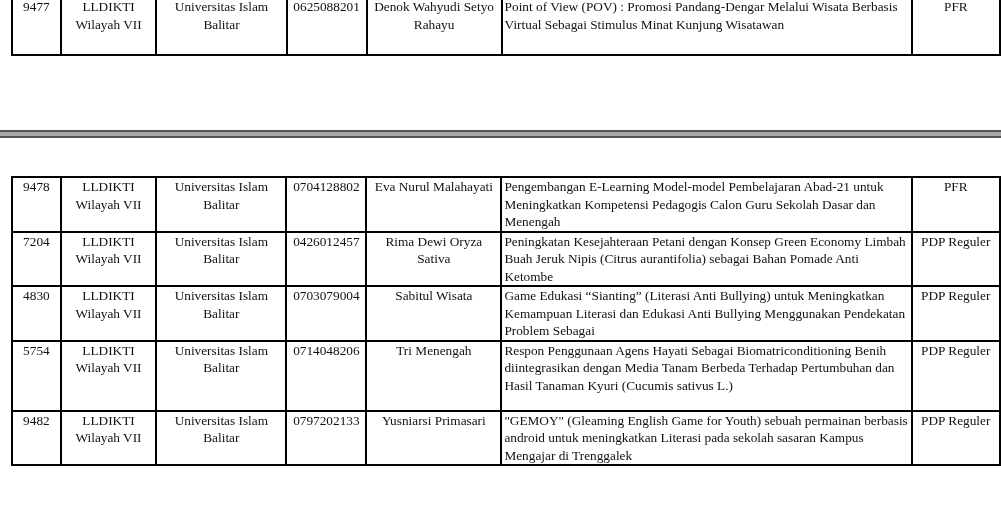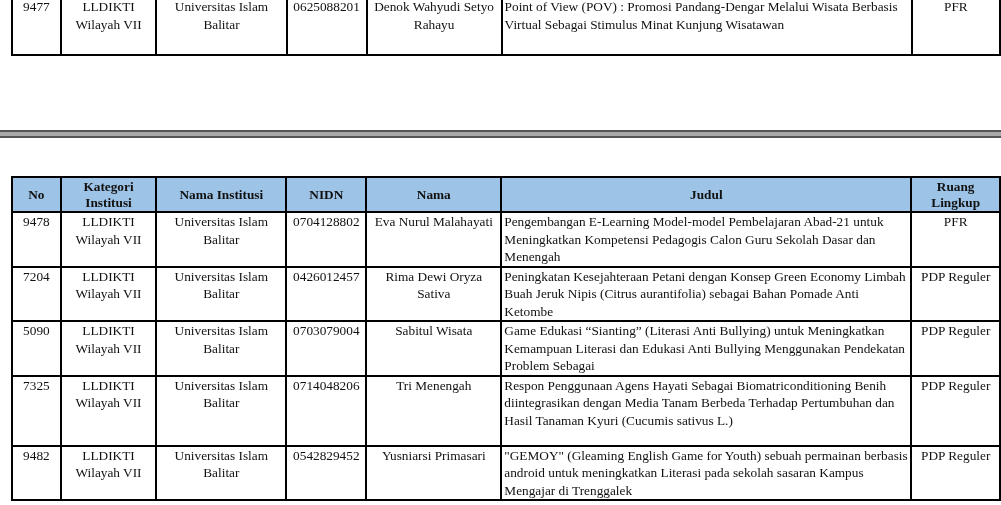--- a/index.html
+++ b/index.html
@@ -71,29 +71,20 @@
   <colgroup>
     <col class="c-no">
       <col class="c-kat">
       <col class="c-inst">
       <col class="c-nidn">
       <col class="c-nama">
       <col class="c-judul">
       <col class="c-ruang">
   </colgroup>
   <tbody>
-      <tr>
-    <th class="c-no">No</th>
-    <th class="c-kat">Kategori Institusi</th>
-    <th class="c-inst">Nama Institusi</th>
-    <th class="c-nidn">NIDN</th>
-    <th class="c-nama">Nama</th>
-    <th class="c-judul">Judul</th>
-    <th class="c-ruang">Ruang Lingkup</th>
-  </tr>
 
   <tr class="r">
     <td class="c-no">9478</td>
     <td class="c-kat">LLDIKTI Wilayah VII</td>
     <td class="c-inst">Universitas Islam Balitar</td>
     <td class="c-nidn">0704128802</td>
     <td class="c-nama">Eva Nurul Malahayati</td>
     <td class="c-judul">Pengembangan E-Learning Model-model Pembelajaran Abad-21 untuk Meningkatkan Kompetensi Pedagogis Calon Guru Sekolah Dasar dan Menengah</td>
     <td class="c-ruang">PFR</td>
   </tr>
@@ -102,42 +93,42 @@
     <td class="c-no">7204</td>
     <td class="c-kat">LLDIKTI Wilayah VII</td>
     <td class="c-inst">Universitas Islam Balitar</td>
     <td class="c-nidn">0426012457</td>
     <td class="c-nama">Rima Dewi Oryza Sativa</td>
     <td class="c-judul">Peningkatan Kesejahteraan Petani dengan Konsep Green Economy Limbah Buah Jeruk Nipis (Citrus aurantifolia) sebagai Bahan Pomade Anti Ketombe</td>
     <td class="c-ruang">PDP Reguler</td>
   </tr>
 
   <tr class="r">
-    <td class="c-no">5090</td>
+    <td class="c-no">4830</td>
     <td class="c-kat">LLDIKTI Wilayah VII</td>
     <td class="c-inst">Universitas Islam Balitar</td>
     <td class="c-nidn">0703079004</td>
     <td class="c-nama">Sabitul Wisata</td>
     <td class="c-judul">Game Edukasi “Sianting” (Literasi Anti Bullying) untuk Meningkatkan Kemampuan Literasi dan Edukasi Anti Bullying Menggunakan Pendekatan Problem Sebagai</td>
     <td class="c-ruang">PDP Reguler</td>
   </tr>
 
   <tr class="r tall">
-    <td class="c-no">7325</td>
+    <td class="c-no">5754</td>
     <td class="c-kat">LLDIKTI Wilayah VII</td>
     <td class="c-inst">Universitas Islam Balitar</td>
     <td class="c-nidn">0714048206</td>
     <td class="c-nama">Tri Menengah</td>
     <td class="c-judul">Respon Penggunaan Agens Hayati Sebagai Biomatriconditioning Benih diintegrasikan dengan Media Tanam Berbeda Terhadap Pertumbuhan dan Hasil Tanaman Kyuri (Cucumis sativus L.)</td>
     <td class="c-ruang">PDP Reguler</td>
   </tr>
 
   <tr class="r last">
     <td class="c-no">9482</td>
     <td class="c-kat">LLDIKTI Wilayah VII</td>
     <td class="c-inst">Universitas Islam Balitar</td>
-    <td class="c-nidn">0542829452</td>
+    <td class="c-nidn">0797202133</td>
     <td class="c-nama">Yusniarsi Primasari</td>
     <td class="c-judul">"GEMOY" (Gleaming English Game for Youth) sebuah permainan berbasis android untuk meningkatkan Literasi pada sekolah sasaran Kampus Mengajar di Trenggalek</td>
     <td class="c-ruang">PDP Reguler</td>
   </tr>
 </tbody>
   </table>
 
 </body></html>

